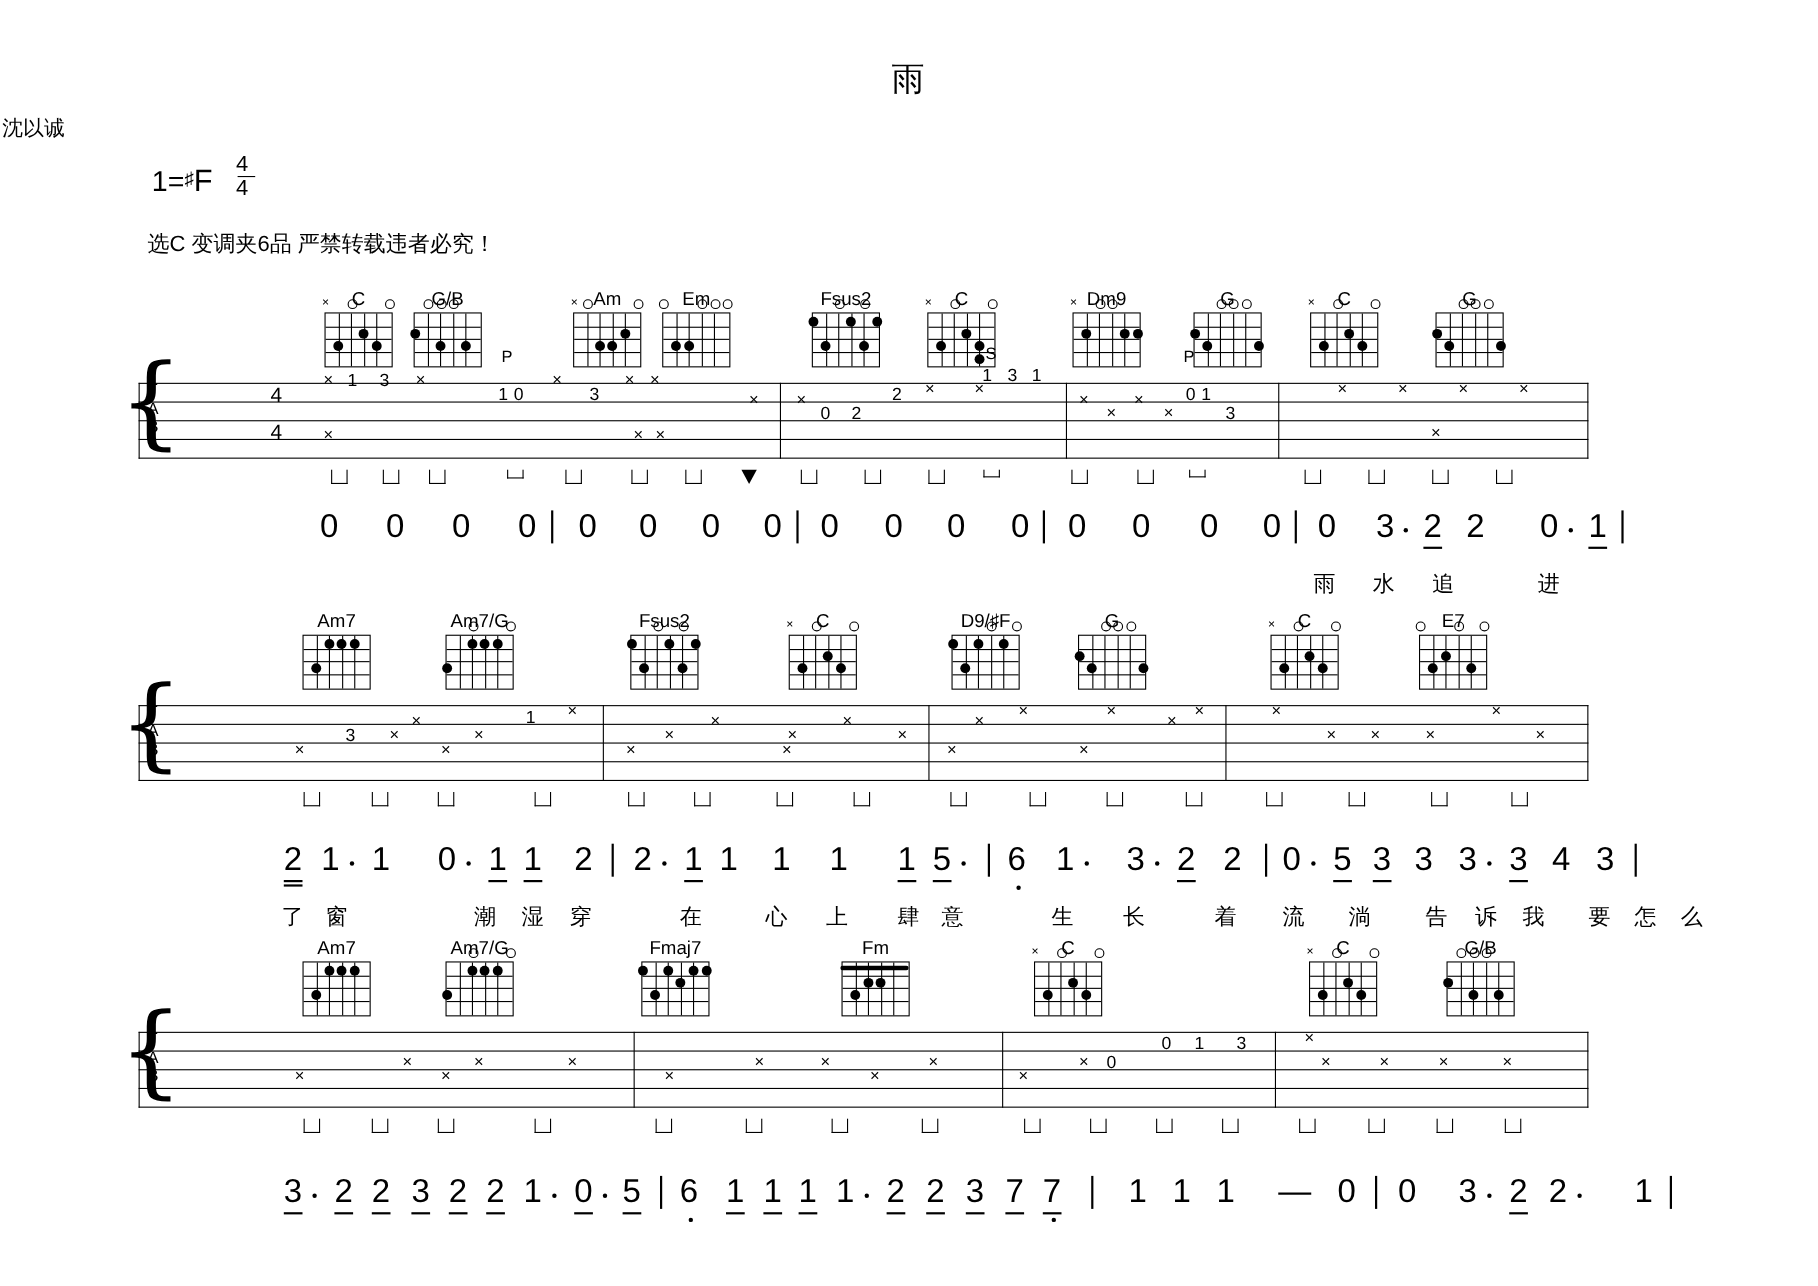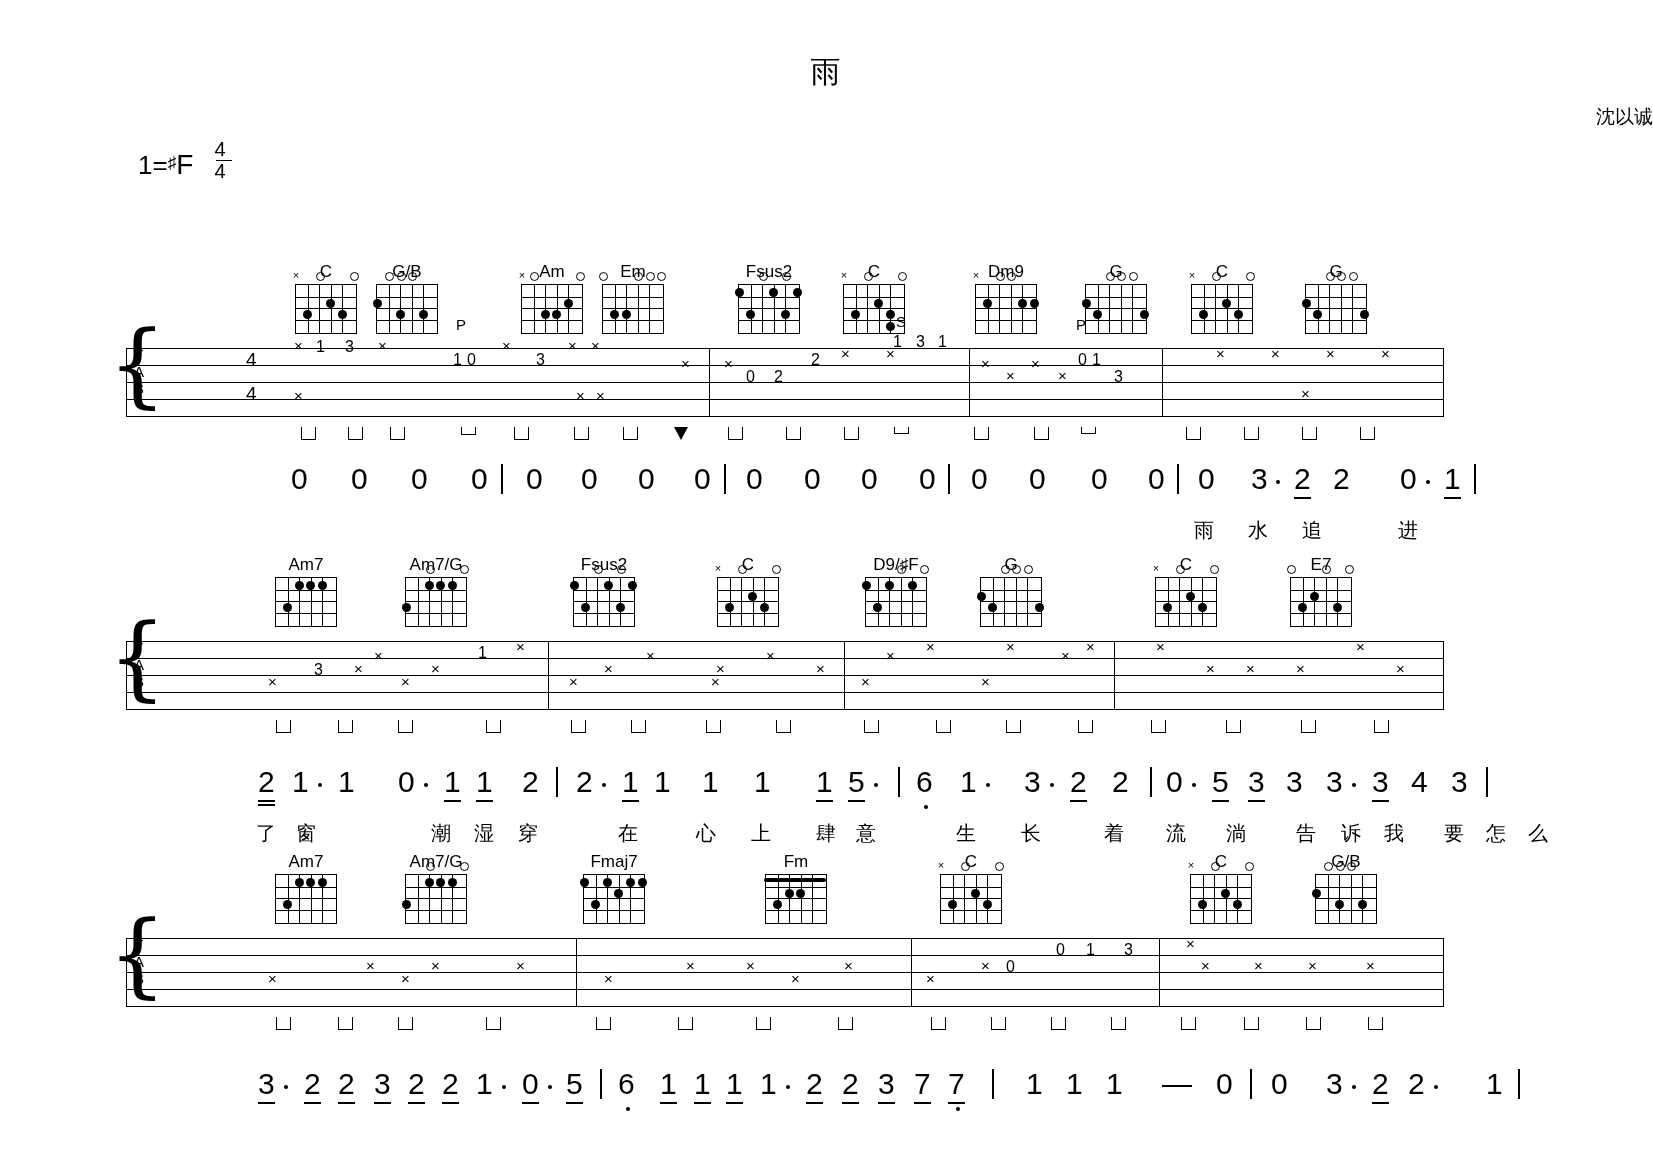--- a/index.html
+++ b/index.html
@@ -22,23 +22,23 @@
     position: absolute;
     left: 0; right: 0;
     top: 52px;
     text-align: center;
     font-size: 30px;
     font-weight: normal;
     letter-spacing: 2px;
   }
   .subtitle {
     position: absolute;
-    left: 12px; right: 0;
+    left: 2px; right: 0;
     top: 104px;
-    text-align: right;
+    text-align: left;
     font-size: 19px;
   }
   .keysig {
     position: absolute;
     left: 138px;
     top: 148px;
     font-size: 26px;
     white-space: nowrap;
   }
   .keysig .sharp {
@@ -282,20 +282,21 @@
 
   <div class="keysig">
     <span>1=</span><span class="sharp">♯</span><span class="fkey">F</span>
     <span class="timesig">
       <span class="tnum">4</span>
       <span class="tbar"></span>
       <span class="tden">4</span>
     </span>
   </div>
 
+  <div class="capo">选C 变调夹6品 严禁转载违者必究！</div>
 
 
   <div class="system sys1">
 
     <div class="chord" style="left:290px; top:0;">
       <div class="cname">C</div>
       <div class="grid">
         <div class="v s1"></div>
           <div class="v s2"></div>
           <div class="v s3"></div>

